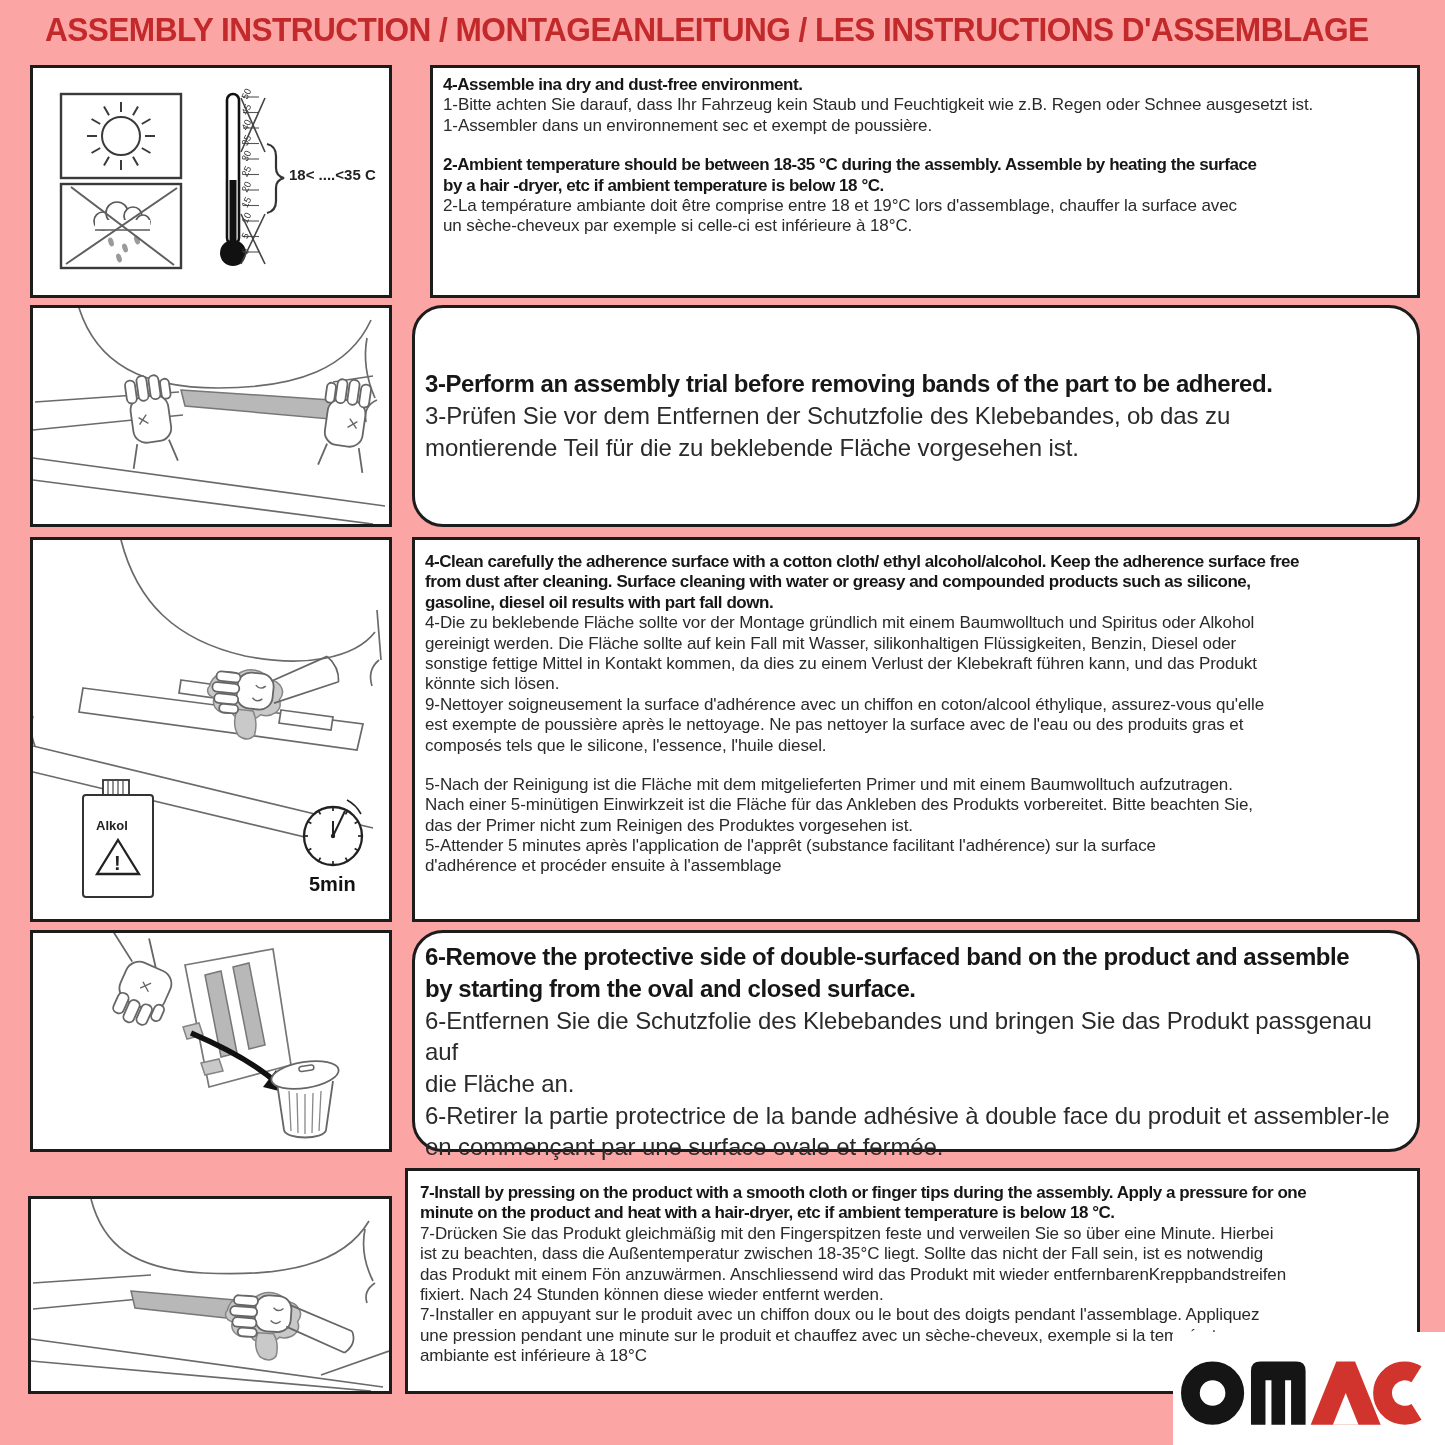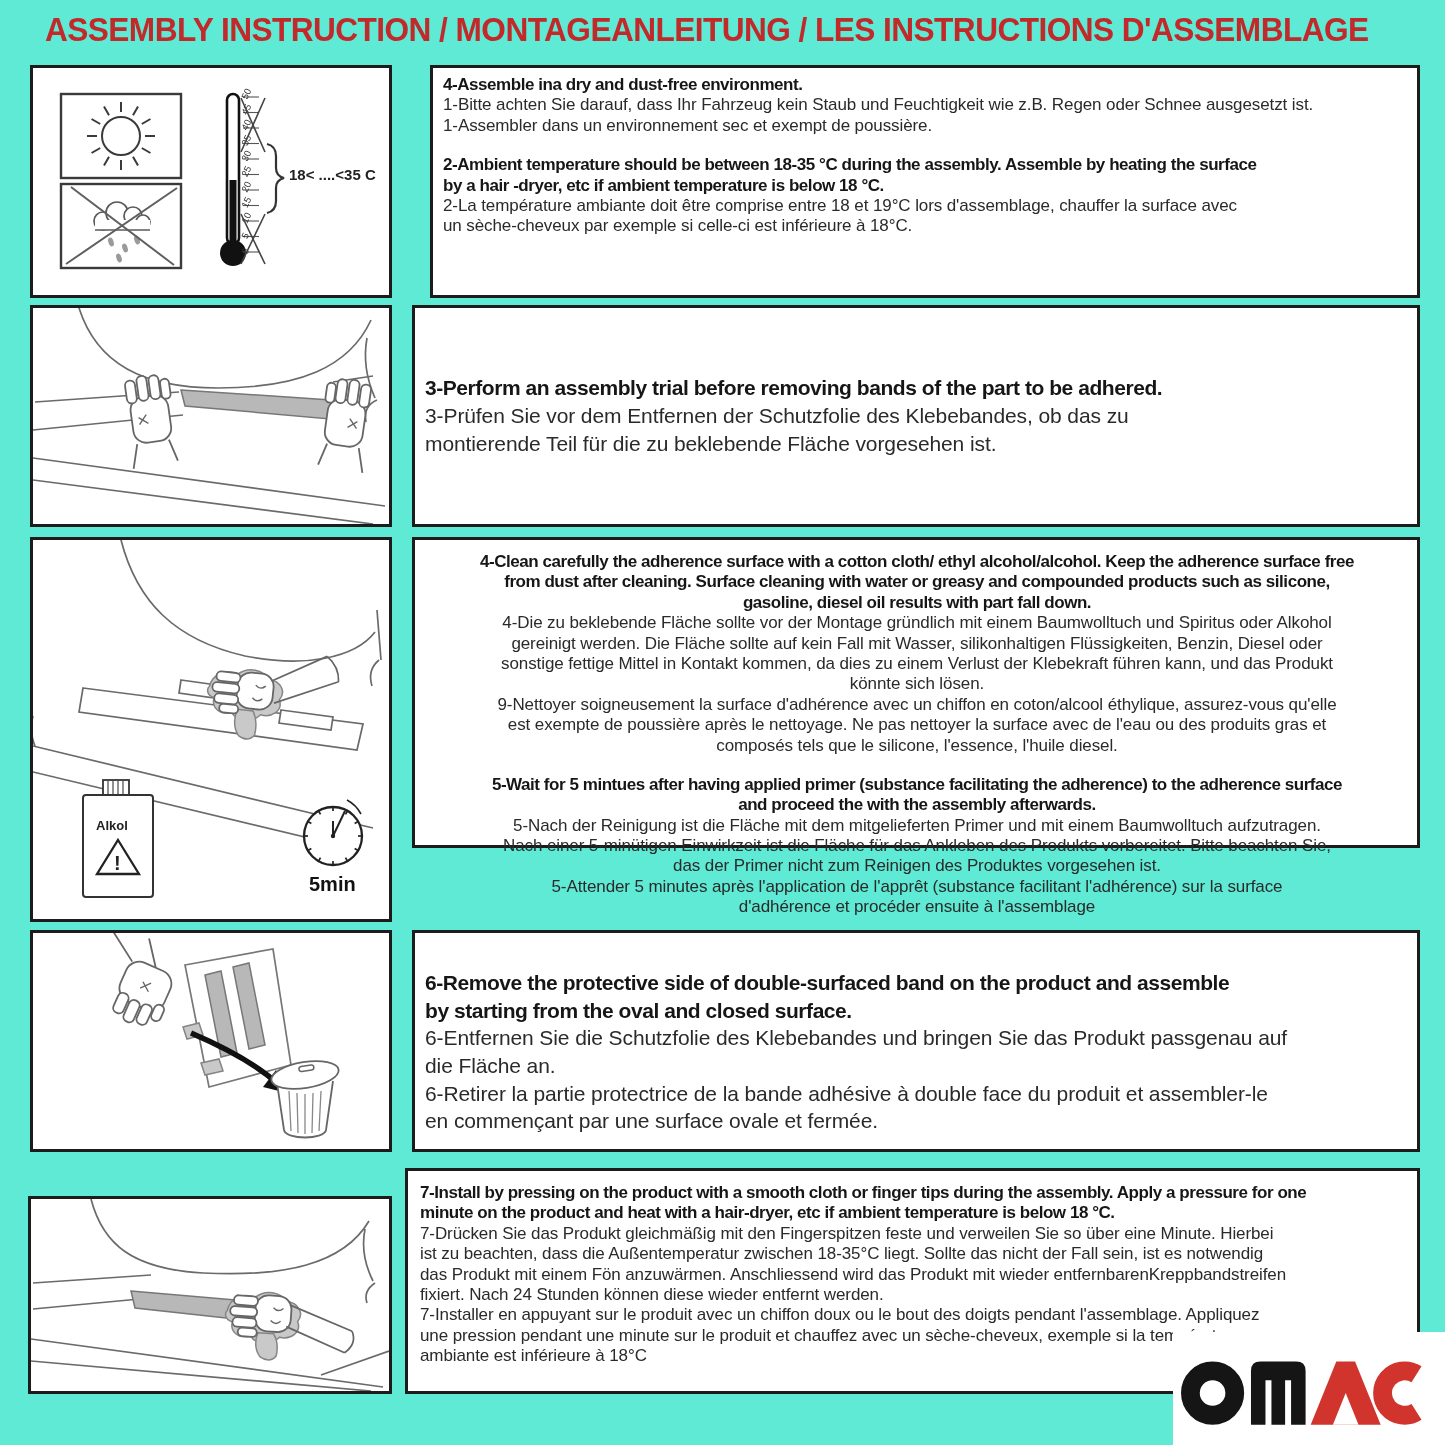--- a/index.html
+++ b/index.html
@@ -1,24 +1,24 @@
 <!DOCTYPE html>
 <html><head>
 <meta charset="utf-8">
 <style>
   html,body{margin:0;padding:0;background:#fff;}
-  .page{position:relative;width:1445px;height:1445px;background:#5eead4;overflow:hidden;
+  .page{position:relative;width:1445px;height:1445px;background:#fca5a5;overflow:hidden;
         font-family:"Liberation Sans",sans-serif;color:#1e1e1e;}
   .title{position:absolute;left:45px;top:10px;font-size:34px;font-weight:800;color:#c2292b;
          letter-spacing:-0.6px;white-space:nowrap;transform:scaleX(.93);transform-origin:left top;}
   .box{position:absolute;border:3px solid #1c1c1c;background:#fff;box-sizing:border-box;}
   .img-box svg{display:block;width:100%;height:100%;}
   .text-box{box-sizing:border-box;}
   .text-sm{font-size:17px;line-height:1.2;}
-  .text-lg{font-size:21px;line-height:1.32;}
+  .text-lg{font-size:24px;line-height:1.32;border-radius:31px;}
   .lang{white-space:pre-line;letter-spacing:-0.1px;color:#2a2a2a;}
   .lang.en{font-weight:700;letter-spacing:-0.45px;color:#161616;}
   .para + .para{margin-top:19px;}
   .vcenter{display:flex;flex-direction:column;justify-content:center;}
   .line-art{stroke:#6a6a6a;stroke-width:1.7;fill:none;}
   .hand{fill:#fff;stroke:#666;stroke-width:1.8;}
   .cloth{fill:#c9c9c9;stroke:#858585;stroke-width:1.5;}
   .strip{fill:#b8b8b8;stroke:#777;stroke-width:1.5;}
   .logo-patch{position:absolute;left:1173px;top:1332px;width:272px;height:113px;background:#fff;}
   .sr-only{position:absolute;width:1px;height:1px;overflow:hidden;clip:rect(0 0 0 0);}
@@ -227,36 +227,34 @@
           <line x1="300" y1="271" x2="300" y2="266" transform="rotate(330 300 296)"></line>
         </g>
         <line x1="300" y1="296" x2="312" y2="271" stroke="#222" stroke-width="2"></line>
         <line x1="300" y1="296" x2="300" y2="281" stroke="#222" stroke-width="2"></line>
         <circle cx="300" cy="296" r="2.2" fill="#222"></circle>
         <path d="M314,260 A34,34 0 0 1 328,274" fill="none" stroke="#222" stroke-width="1.6"></path>
         <text x="276" y="351" font-size="20" font-weight="bold" fill="#111">5min</text>
       </g>
     </svg>
   </div>
-  <div class="box text-box text-sm" style="left:412px;top:537px;width:1008px;height:311px;padding:12px 8px 0 10px;text-align:center;">
+  <div class="box text-box text-sm" style="left:412px;top:537px;width:1008px;height:385px;padding:12px 8px 0 10px;">
     <div class="para">
       <div class="lang en">4-Clean carefully the adherence surface with a cotton cloth/ ethyl alcohol/alcohol. Keep the adherence surface free
 from dust after cleaning. Surface cleaning with water or greasy and compounded products such as silicone,
 gasoline, diesel oil results with part fall down.</div>
       <div class="lang">4-Die zu beklebende Fläche sollte vor der Montage gründlich mit einem Baumwolltuch und Spiritus oder Alkohol
 gereinigt werden. Die Fläche sollte auf kein Fall mit Wasser, silikonhaltigen Flüssigkeiten, Benzin, Diesel oder
 sonstige fettige Mittel in Kontakt kommen, da dies zu einem Verlust der Klebekraft führen kann, und das Produkt
 könnte sich lösen.</div>
       <div class="lang">9-Nettoyer soigneusement la surface d'adhérence avec un chiffon en coton/alcool éthylique, assurez-vous qu'elle
 est exempte de poussière après le nettoyage. Ne pas nettoyer la surface avec de l'eau ou des produits gras et
 composés tels que le silicone, l'essence, l'huile diesel.</div>
     </div>
     <div class="para">
-      <div class="lang en">5-Wait for 5 mintues after having applied primer (substance facilitating the adherence) to the adherence surface
-and proceed the with the assembly afterwards.</div>
       <div class="lang">5-Nach der Reinigung ist die Fläche mit dem mitgelieferten Primer und mit einem Baumwolltuch aufzutragen.
 Nach einer 5-minütigen Einwirkzeit ist die Fläche für das Ankleben des Produkts vorbereitet. Bitte beachten Sie,
 das der Primer nicht zum Reinigen des Produktes vorgesehen ist.</div>
       <div class="lang">5-Attender 5 minutes après l'application de l'apprêt (substance facilitant l'adhérence) sur la surface
 d'adhérence et procéder ensuite à l'assemblage</div>
     </div>
   </div>
 
   <div class="box img-box" style="left:30px;top:930px;width:362px;height:222px;">
     <svg viewBox="0 0 356 216" preserveAspectRatio="none">

